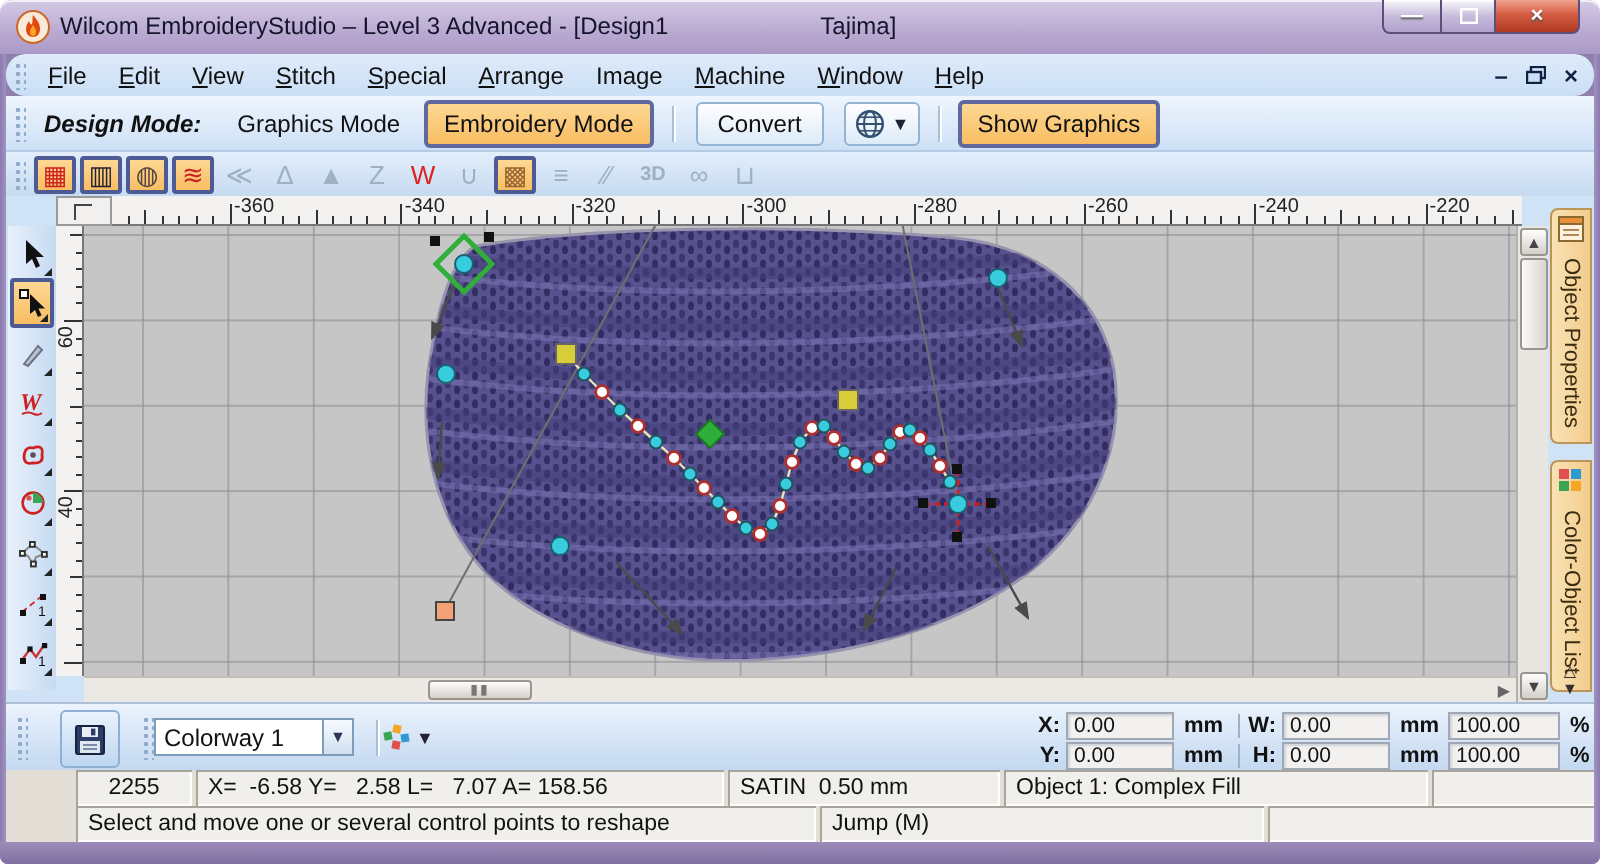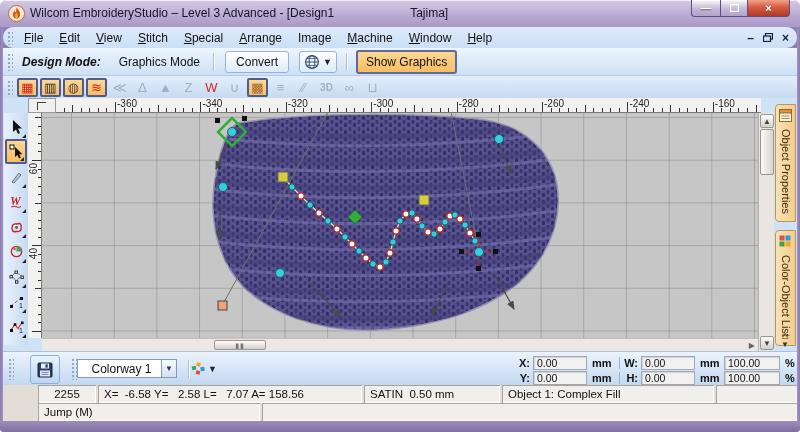--- a/index.html
+++ b/index.html
@@ -96,21 +96,21 @@
   .vtab .vlabel{margin-top:3px;font-size:11px;color:#3a2c10;writing-mode:vertical-rl;white-space:nowrap;}
   .paging{position:absolute;left:2px;bottom:2px;font-size:8px;color:#333;line-height:9px;text-align:center;width:16px;}
 
   
   #bottombar{position:absolute;left:3px;top:351px;width:794px;height:34px;
     background:linear-gradient(#ebf3fd,#c3d8f0);display:flex;align-items:center;border-top:1px solid #aebfd6;box-sizing:border-box;}
   #save-btn{position:absolute;left:27px;top:3px;width:28px;height:27px;background:linear-gradient(#eaf3fd,#bdd6f0);
     border:1px solid #8fb0d4;border-radius:3px;display:flex;align-items:center;justify-content:center;}
   #colorway-combo{position:absolute;left:74px;top:7px;width:100px;height:19px;background:#fff;border:1px solid #7f9db9;
     font-size:12px;color:#111;display:flex;align-items:center;box-sizing:border-box;}
-  #colorway-combo .val{padding-left:4px;flex:1;text-align:center;}
+  #colorway-combo .val{padding-left:4px;flex:1;}
   #colorway-combo .drop{width:15px;height:100%;background:linear-gradient(#f6fbff,#cfe0f0);border-left:1px solid #7f9db9;
     display:flex;align-items:center;justify-content:center;font-size:8px;color:#335;box-sizing:border-box;}
   #colorway-btn{position:absolute;left:186px;top:7px;width:30px;height:19px;display:flex;align-items:center;justify-content:center;gap:2px;}
   #fields{position:absolute;left:512px;top:2px;width:280px;height:30px;font-size:11px;color:#111;}
   .frow{position:absolute;left:0;width:280px;height:14px;display:flex;align-items:center;}
   .flabel{font-weight:bold;width:15px;text-align:right;margin-right:3px;}
   .fbox{width:46px;height:12px;background:#f2f1ef;border:1px solid #9fa8b4;box-shadow:inset 1px 1px 1px #cfd4da;
     font-size:10.5px;padding:0 3px;display:flex;align-items:center;box-sizing:content-box;}
   .funit{width:20px;margin:0 4px 0 5px;font-weight:bold;}
   .fsep{width:1px;height:12px;background:#9ab2cc;margin:0 3px;}
@@ -168,20 +168,21 @@
           </svg>
       </span>
       <span class="mdi-btn">×</span>
     </div>
   </div>
 
   <div id="modebar">
     <div class="grip"></div>
     <span class="label">Design Mode:</span>
     <span class="flatbtn">Graphics Mode</span>
+    <span class="orangebtn">Embroidery Mode</span>
     <span class="vsep"></span>
     <span class="convbtn">Convert</span>
     <span id="globe-btn">
       <svg width="16" height="16" viewBox="0 0 16 16">
         <circle cx="8" cy="8" r="6.4" fill="#eef4fb" stroke="#33506e" stroke-width="1.2"></circle>
         <ellipse cx="8" cy="8" rx="3" ry="6.4" fill="none" stroke="#33506e" stroke-width="1"></ellipse>
         <line x1="1.6" y1="8" x2="14.4" y2="8" stroke="#33506e" stroke-width="1"></line>
         <line x1="2.6" y1="4.6" x2="13.4" y2="4.6" stroke="#33506e" stroke-width="0.8"></line>
         <line x1="2.6" y1="11.4" x2="13.4" y2="11.4" stroke="#33506e" stroke-width="0.8"></line>
       </svg>
@@ -373,21 +374,21 @@
         <div class="tick" style="height: 4px; left: 682.42px;"></div>
         <div class="tick" style="height: 4px; left: 690.96px;"></div>
         <div class="tick" style="height: 7px; left: 699.5px;"></div>
         <div class="rlabel" style="left: 61px;">-360</div>
         <div class="rlabel" style="left: 146.4px;">-340</div>
         <div class="rlabel" style="left: 231.8px;">-320</div>
         <div class="rlabel" style="left: 317.2px;">-300</div>
         <div class="rlabel" style="left: 402.6px;">-280</div>
         <div class="rlabel" style="left: 488px;">-260</div>
         <div class="rlabel" style="left: 573.4px;">-240</div>
-        <div class="rlabel" style="left: 658.8px;">-160</div>
+        <div class="rlabel" style="left: 658.8px;">-220</div>
       </div>
     <div id="ruler-v">
         <div class="tickv" style="width: 6px; top: 4.3px;"></div>
         <div class="tickv" style="width: 3px; top: 12.84px;"></div>
         <div class="tickv" style="width: 3px; top: 21.38px;"></div>
         <div class="tickv" style="width: 3px; top: 29.92px;"></div>
         <div class="tickv" style="width: 3px; top: 38.46px;"></div>
         <div class="tickv" style="width: 9px; top: 47px;"></div>
         <div class="tickv" style="width: 3px; top: 55.54px;"></div>
         <div class="tickv" style="width: 3px; top: 64.08px;"></div>
@@ -618,20 +619,21 @@
   </div>
 
   <div id="status1">
     <div class="scell" style="width:58px;justify-content:center">2255</div>
     <div class="scell" style="width:264px">X=  -6.58 Y=   2.58 L=   7.07 A= 158.56</div>
     <div class="scell" style="width:136px">SATIN  0.50 mm</div>
     <div class="scell" style="width:212px">Object 1: Complex Fill</div>
     <div class="scell" style="flex:1"></div>
   </div>
   <div id="status2">
+    <div class="scell" style="width:370px">Select and move one or several control points to reshape</div>
     <div class="scell" style="width:222px">Jump (M)</div>
     <div class="scell" style="flex:1"></div>
   </div>
 
   <div id="bottomframe"></div>
   <div class="sideframe" id="frameL"></div>
   <div class="sideframe" id="frameR"></div>
 </div>
 
 </body></html>

